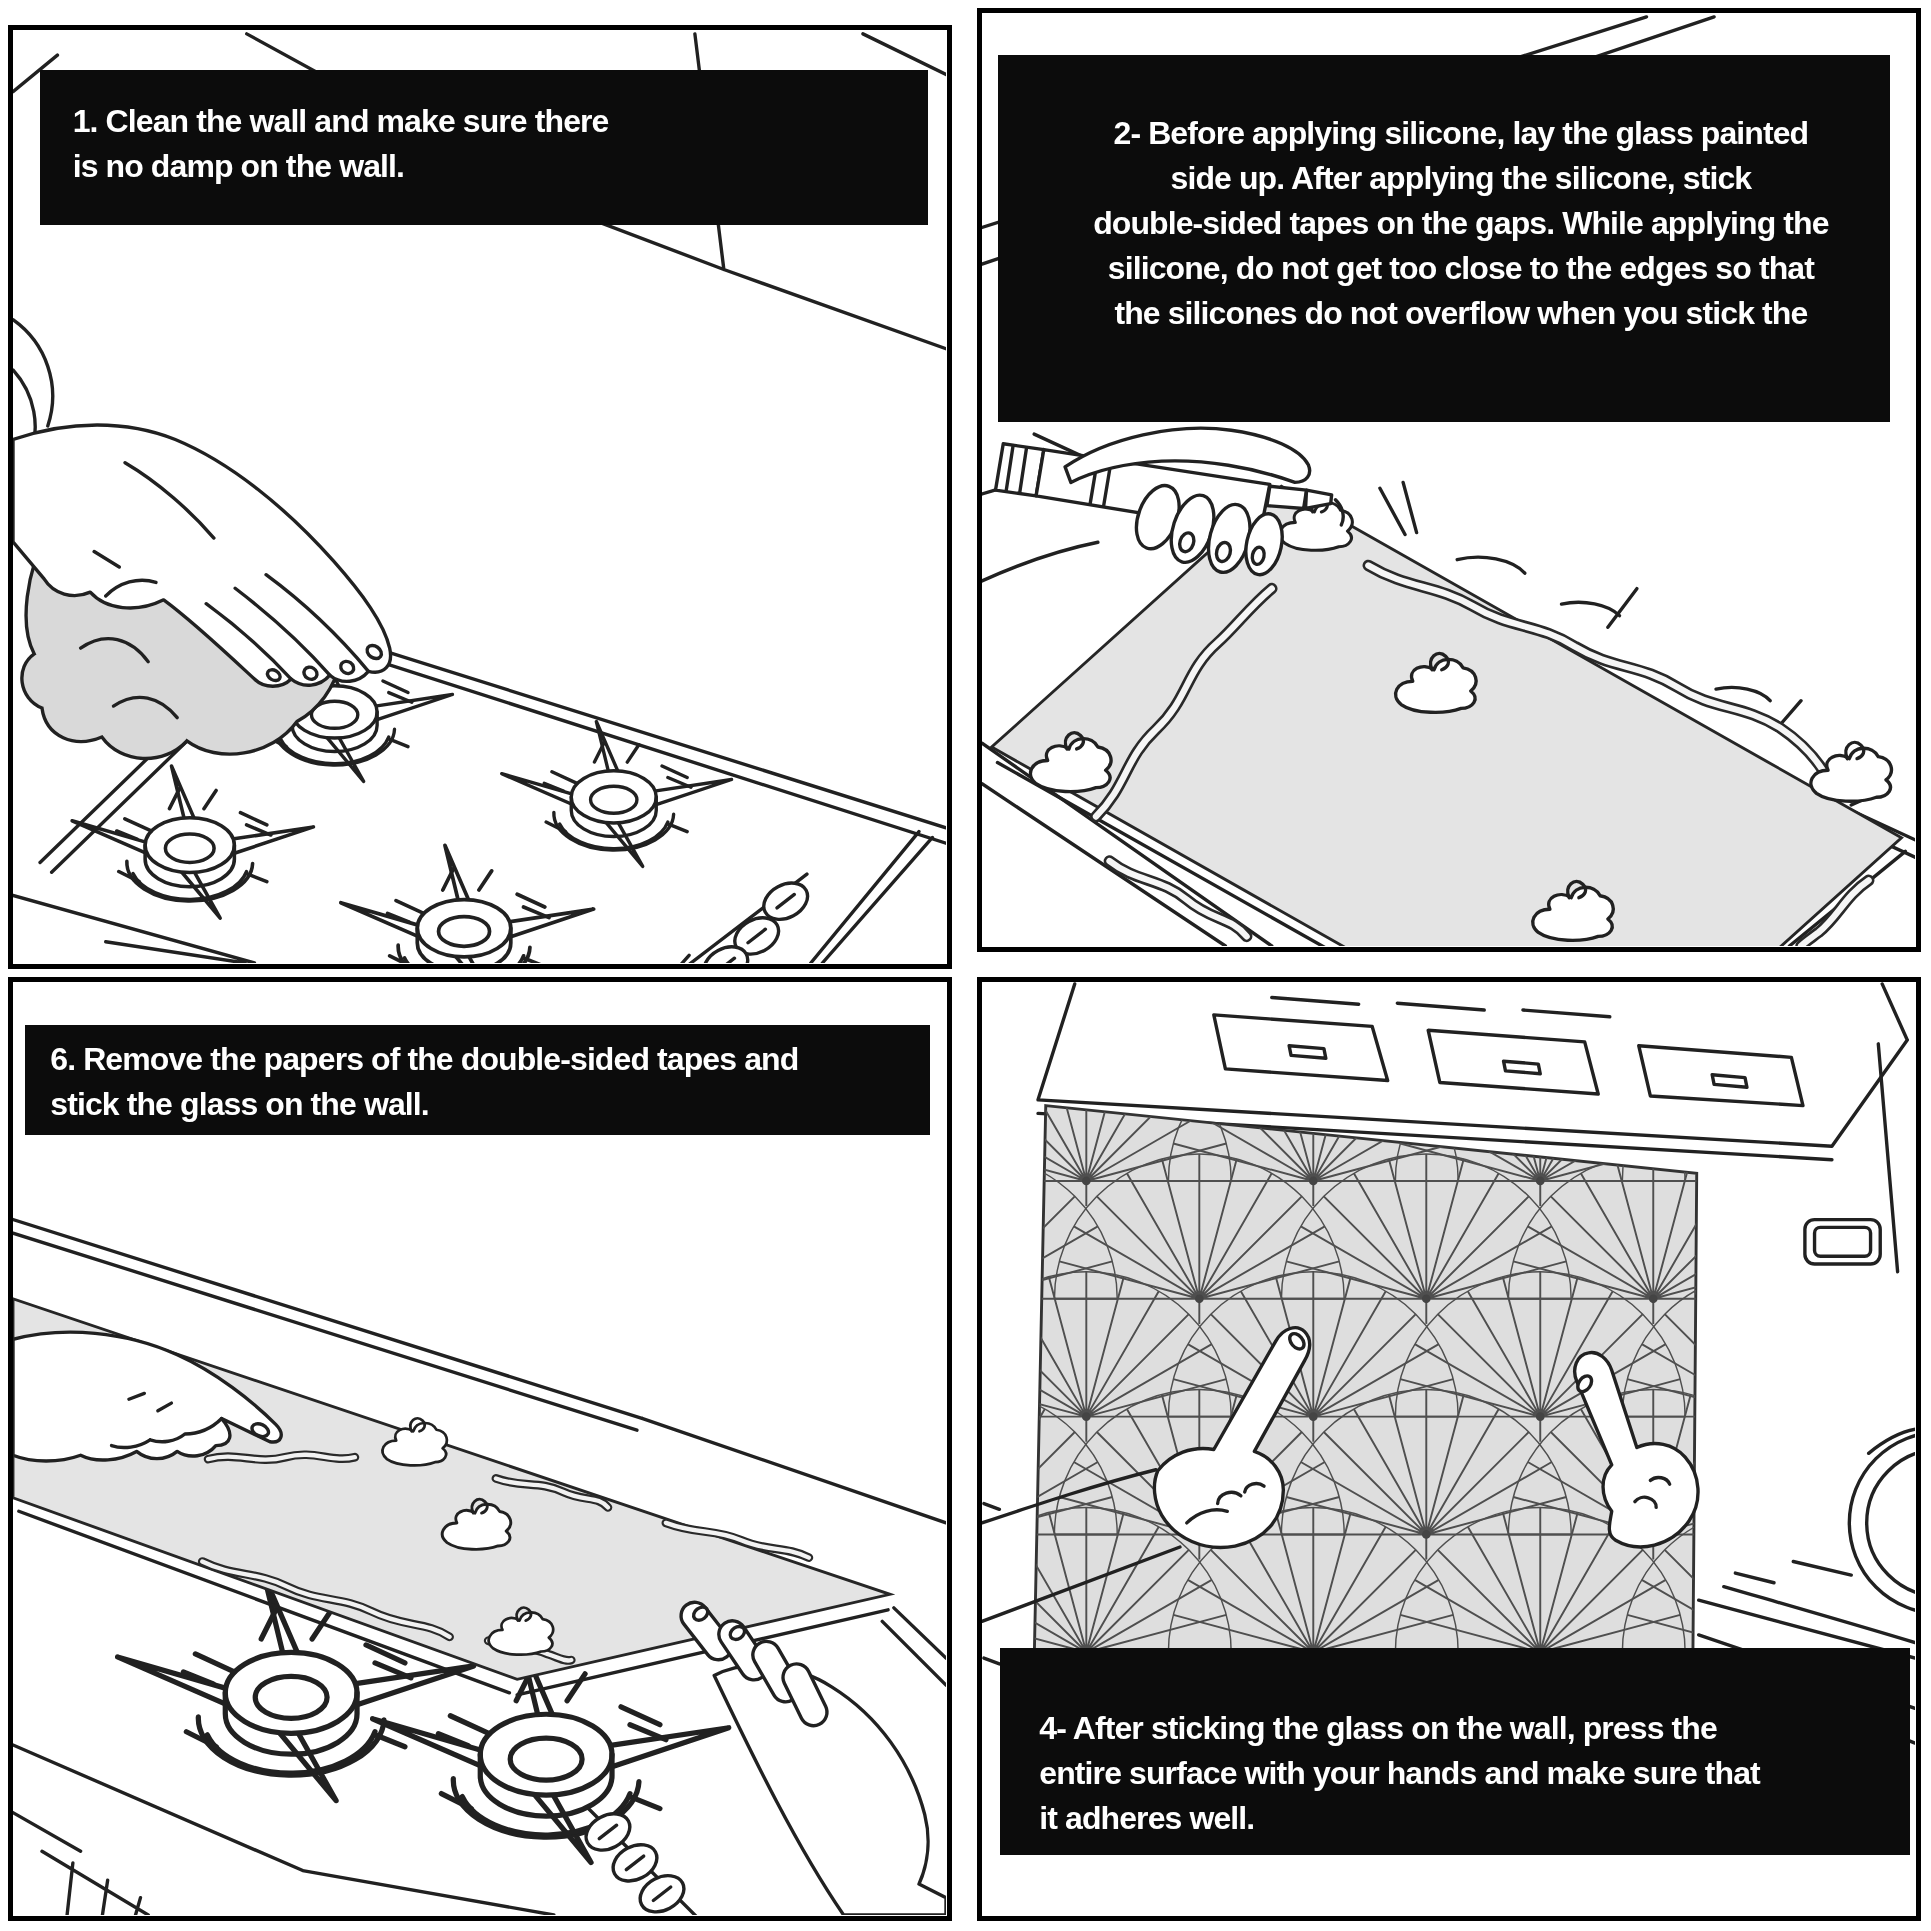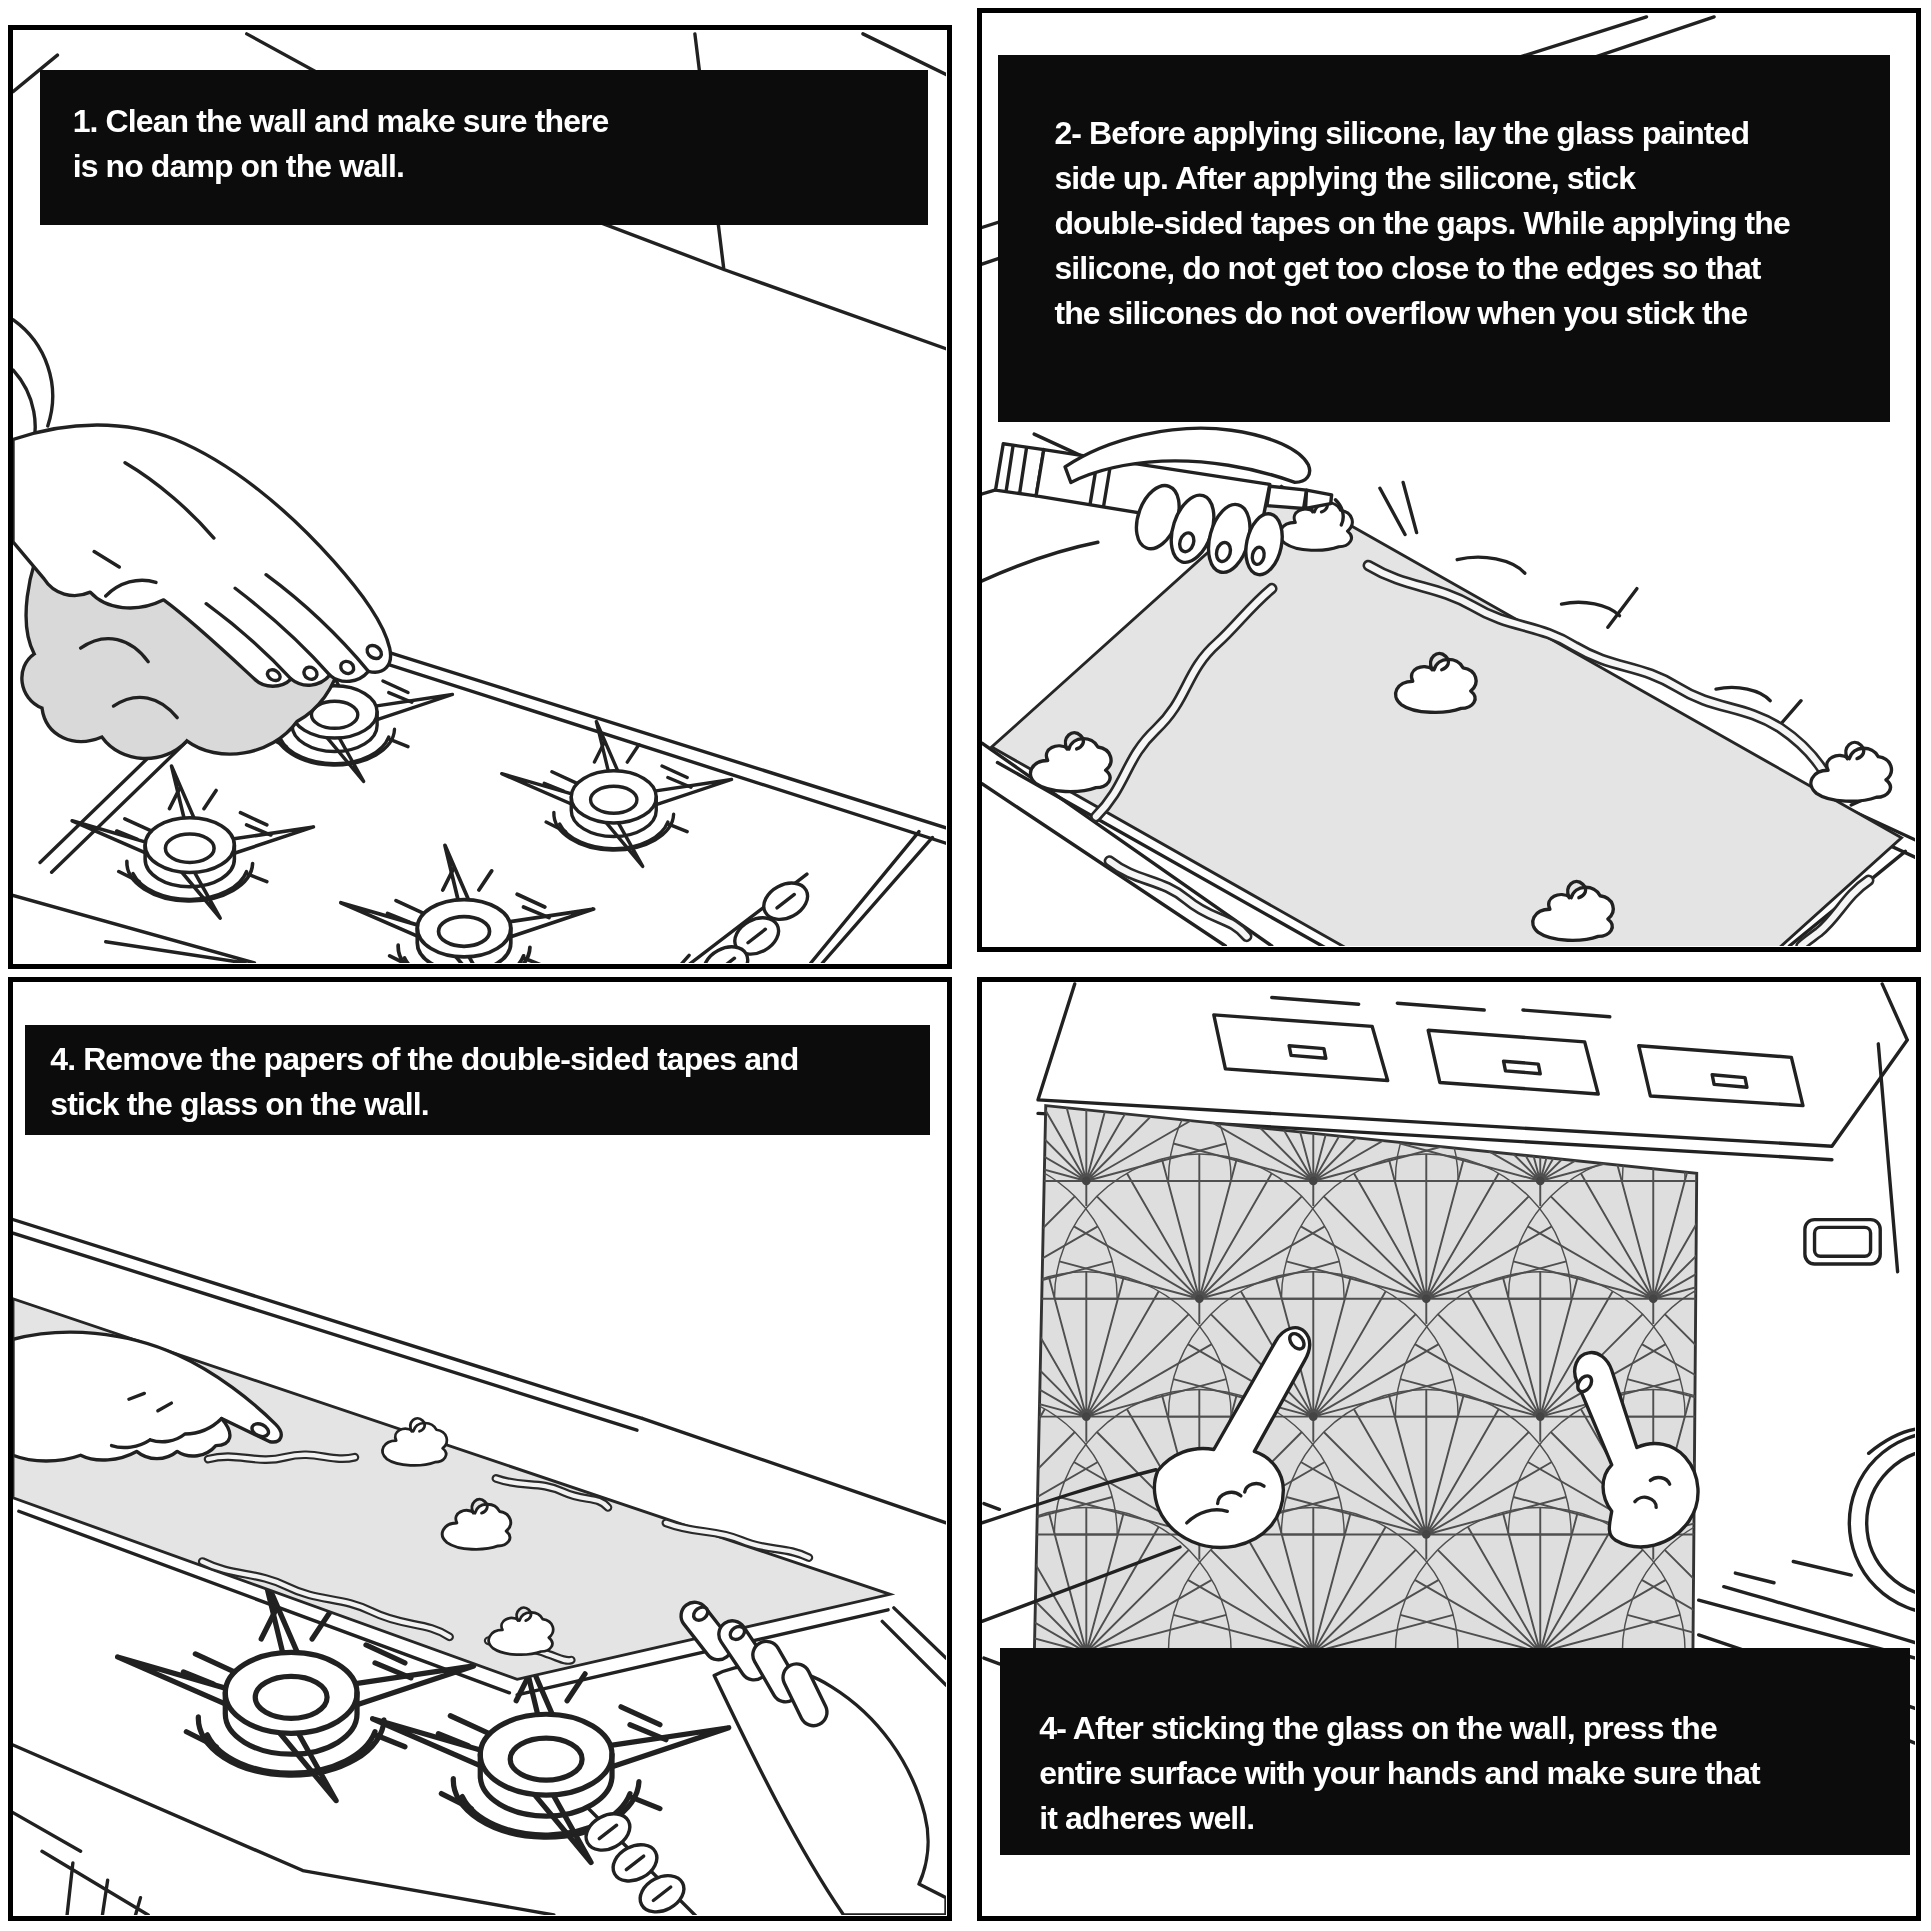--- a/index.html
+++ b/index.html
@@ -7,21 +7,21 @@
          font-family:"Liberation Sans", sans-serif;overflow:hidden;}
   .panel{position:absolute;width:944px;height:944px;border:5.8px solid #000;
          background:#fff;box-sizing:border-box;overflow:hidden;}
   .panel svg{position:absolute;left:0;top:0;}
   #p1{left:7.7px;top:25px;} #p2{left:977px;top:7.7px;}
   #p3{left:7.7px;top:977px;} #p4{left:977px;top:977px;}
   .caption{position:absolute;background:#0c0c0c;color:#ffffff;
            font-weight:700;font-size:32px;line-height:45px;letter-spacing:-0.9px;
            white-space:pre;box-sizing:border-box;overflow:hidden;}
   .cap1{left:27px;top:40px;width:888px;height:155px;padding:29px 23px 0 33px;}
-  .cap2{left:16.4px;top:42px;width:892px;height:367px;padding:56px 23px 0 56px;}
+  .cap2{left:16.4px;top:42px;width:892px;height:367px;padding:56px 23px 0 56px;text-align:center;}
   .cap3{left:12.6px;top:43px;width:905px;height:110px;padding:11.6px 17.4px 0 25px;}
   .cap4{left:18.3px;top:666px;width:910px;height:207px;padding:58px 23px 0 39px;}
   .ln{stroke:#212121;stroke-width:3.5;fill:none;stroke-linecap:round;stroke-linejoin:round;}
   .wh{stroke:#212121;stroke-width:3.5;fill:#ffffff;stroke-linejoin:round;}
 </style>
 </head>
 <body>
 
 <div class="sheet">
 
@@ -200,21 +200,21 @@
     <g>
       <path class="wh" d="M726,718 C760,700 810,706 848,730 C896,760 930,808 944,862 C950,886 948,912 938,934 L966,948 L966,966 L860,966 C812,896 768,806 726,718 Z"></path>
       <use href="#fingertip" transform="translate(718,672) rotate(-38)"></use>
       <use href="#fingertip" transform="translate(756,692) rotate(-34)"></use>
       <use href="#fingertip" transform="translate(790,714) rotate(-30)"></use>
       <use href="#fingertip" transform="translate(820,738) rotate(-26)"></use>
       <ellipse class="wh" cx="712" cy="654" rx="8" ry="6" transform="rotate(-38 712 654)"></ellipse>
       <ellipse class="wh" cx="750" cy="674" rx="8" ry="6" transform="rotate(-34 750 674)"></ellipse>
     </g>
   </svg>
-  <div class="caption cap3">4. Remove the papers of the double-sided tapes and
+  <div class="caption cap3">6. Remove the papers of the double-sided tapes and
 stick the glass on the wall.</div>
 </div>
 
 <div class="panel" id="p4">
   <svg width="933" height="933" viewBox="0 0 966 966">
     <defs>
       <clipPath id="glassClip4">
             <polygon points="66,128 740,198 736,704 54,704"></polygon>
           </clipPath>
     </defs>

